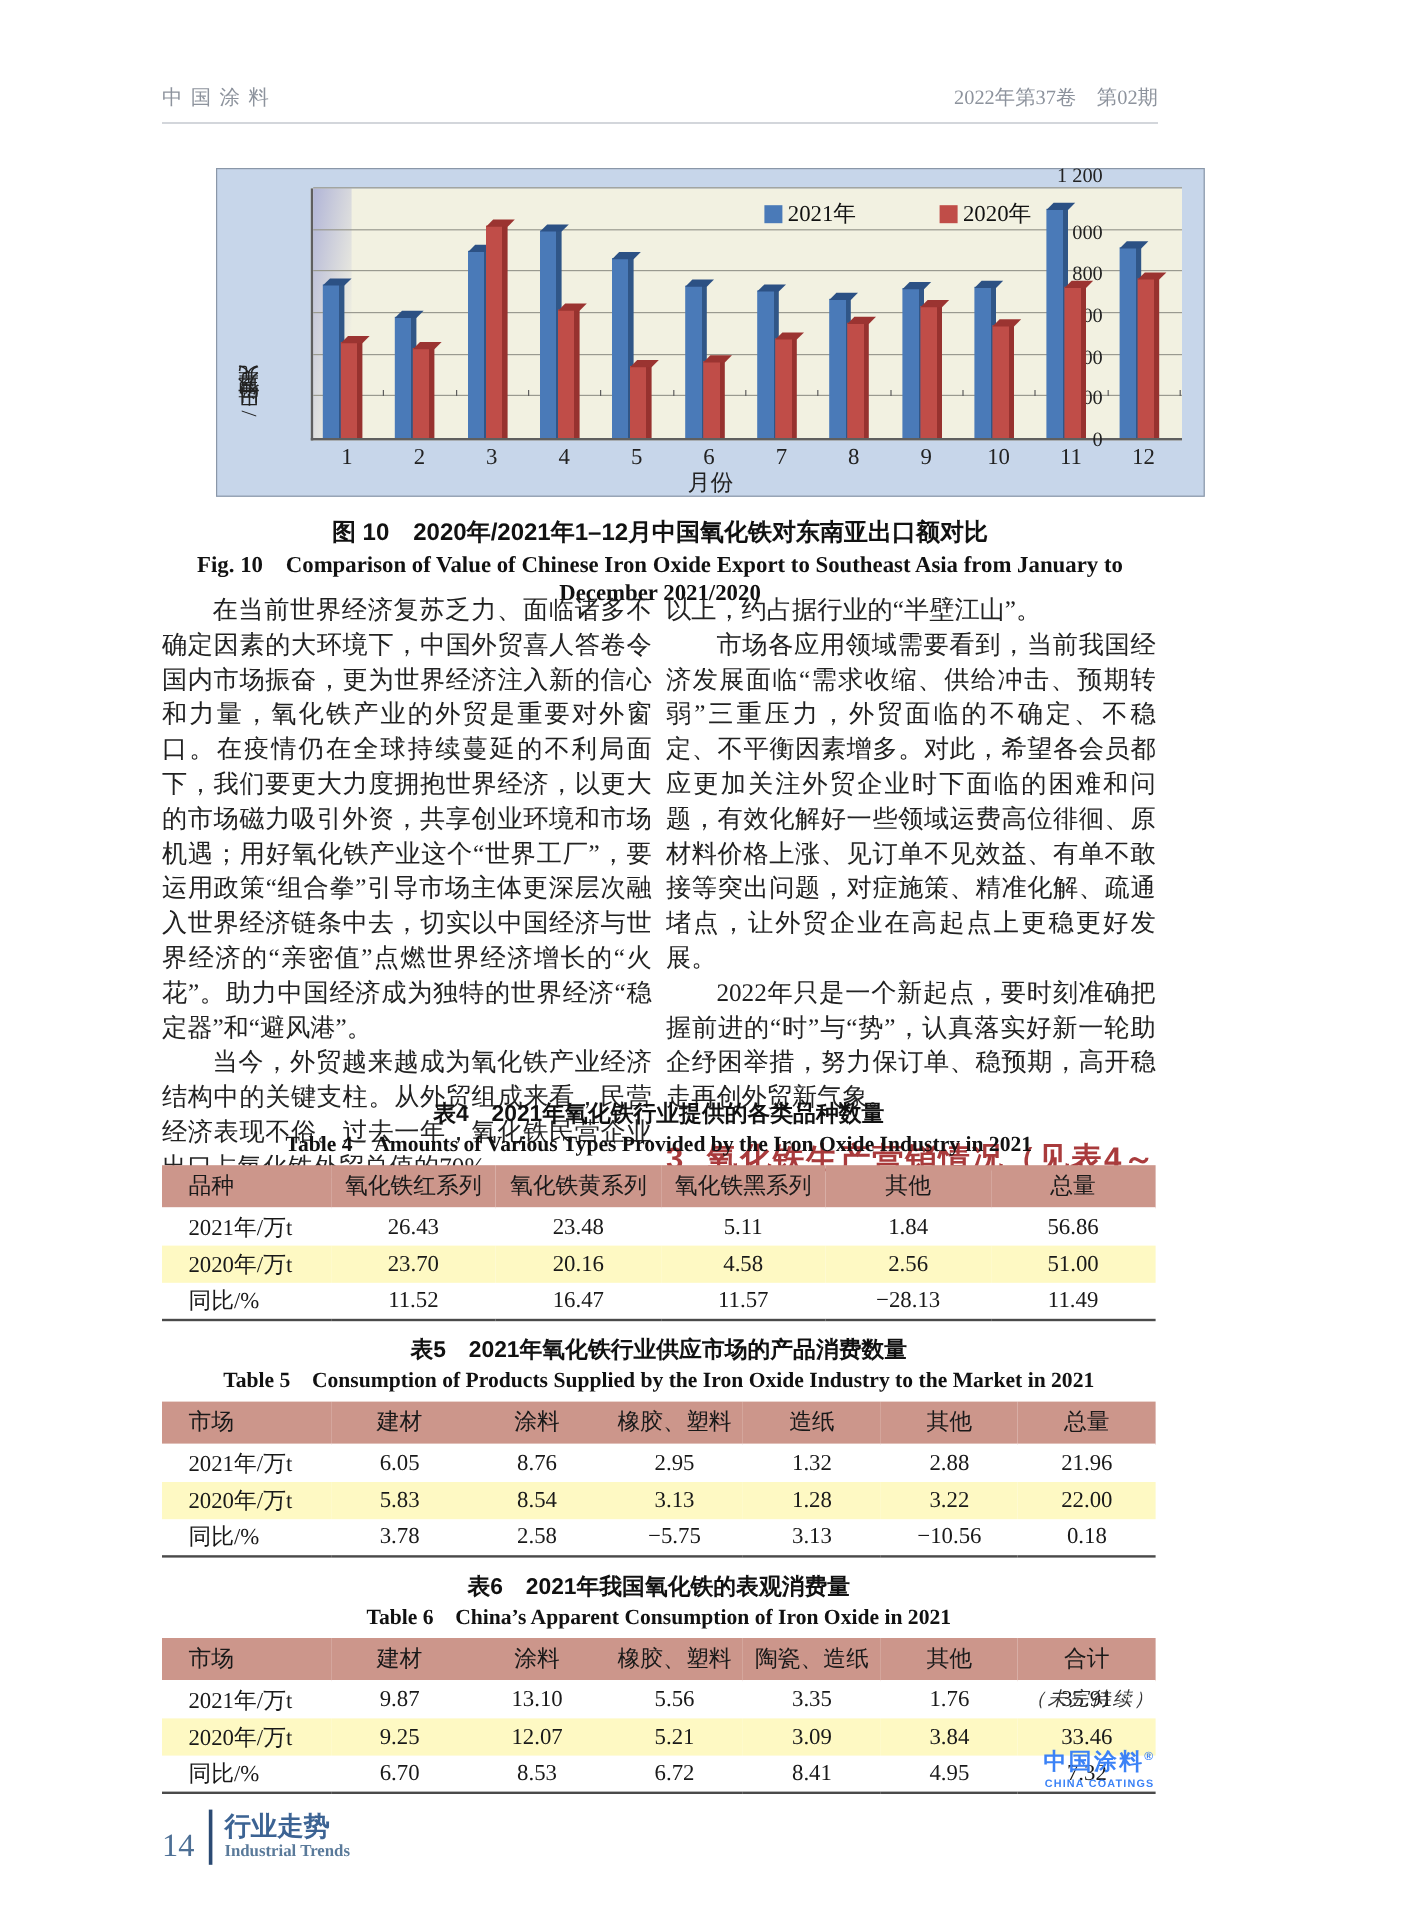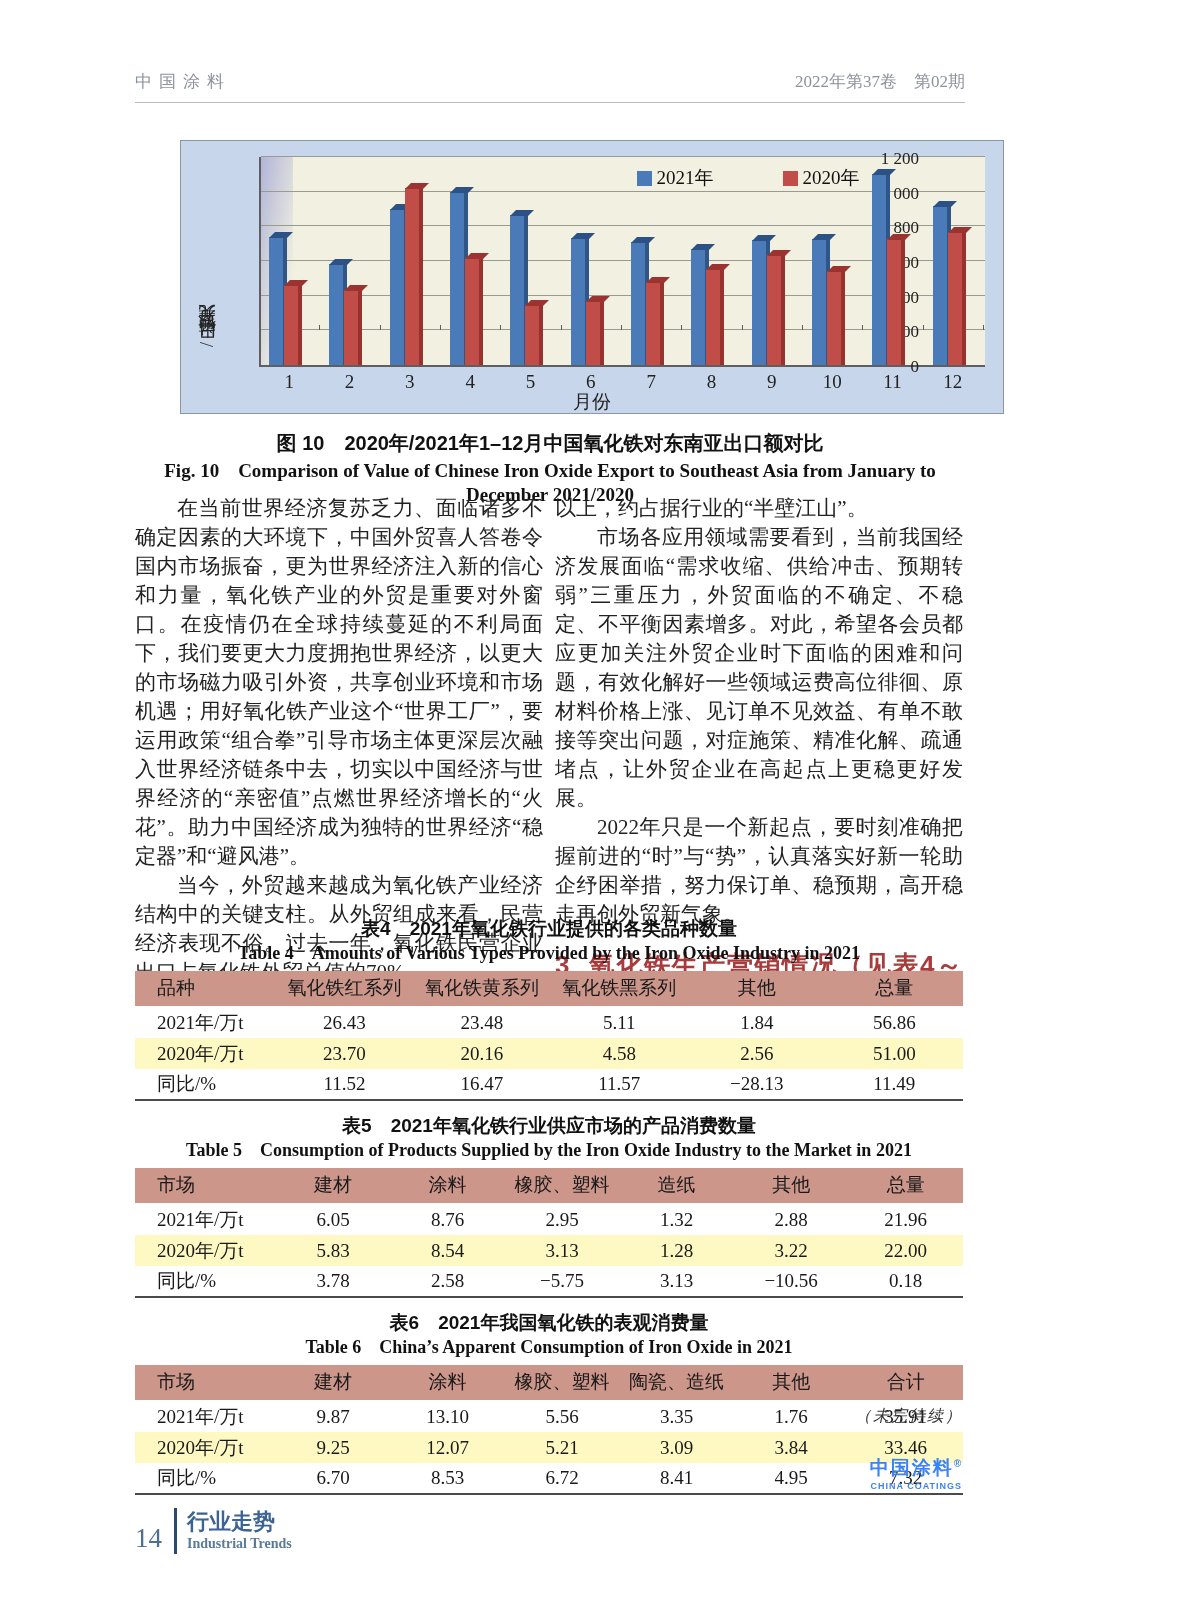--- a/index.html
+++ b/index.html
@@ -212,21 +212,21 @@
         <div class="xmark" style="left: 724px;"></div>
       </div>
     <div class="x-title">月份</div>
     <div id="y-labels"></div>
   <div class="ytick" style="bottom: 36px;">0</div>
       <div class="ytick" style="bottom: 70.6667px;">200</div>
       <div class="ytick" style="bottom: 105.333px;">400</div>
       <div class="ytick" style="bottom: 140px;">600</div>
       <div class="ytick" style="bottom: 174.667px;">800</div>
       <div class="ytick" style="bottom: 209.333px;">1 000</div>
-      <div class="ytick" style="bottom: 244px; margin-left: 16px;">1 200</div>
+      <div class="ytick" style="bottom: 256px; margin-left: 16px;">1 200</div>
     </div>
 
   <div class="fig-cap-cn">图 10　2020年/2021年1–12月中国氧化铁对东南亚出口额对比</div>
   <div class="fig-cap-en">Fig. 10　Comparison of Value of Chinese Iron Oxide Export to Southeast Asia from January to December 2021/2020</div>
 
   <div class="columns">
     <div class="col">
       <p class="indent">在当前世界经济复苏乏力、面临诸多不确定因素的大环境下，中国外贸喜人答卷令国内市场振奋，更为世界经济注入新的信心和力量，氧化铁产业的外贸是重要对外窗口。在疫情仍在全球持续蔓延的不利局面下，我们要更大力度拥抱世界经济，以更大的市场磁力吸引外资，共享创业环境和市场机遇；用好氧化铁产业这个“世界工厂”，要运用政策“组合拳”引导市场主体更深层次融入世界经济链条中去，切实以中国经济与世界经济的“亲密值”点燃世界经济增长的“火花”。助力中国经济成为独特的世界经济“稳定器”和“避风港”。</p>
       <p class="indent">当今，外贸越来越成为氧化铁产业经济结构中的关键支柱。从外贸组成来看，民营经济表现不俗。过去一年，氧化铁民营企业出口占氧化铁外贸总值的70%</p>
     </div>

